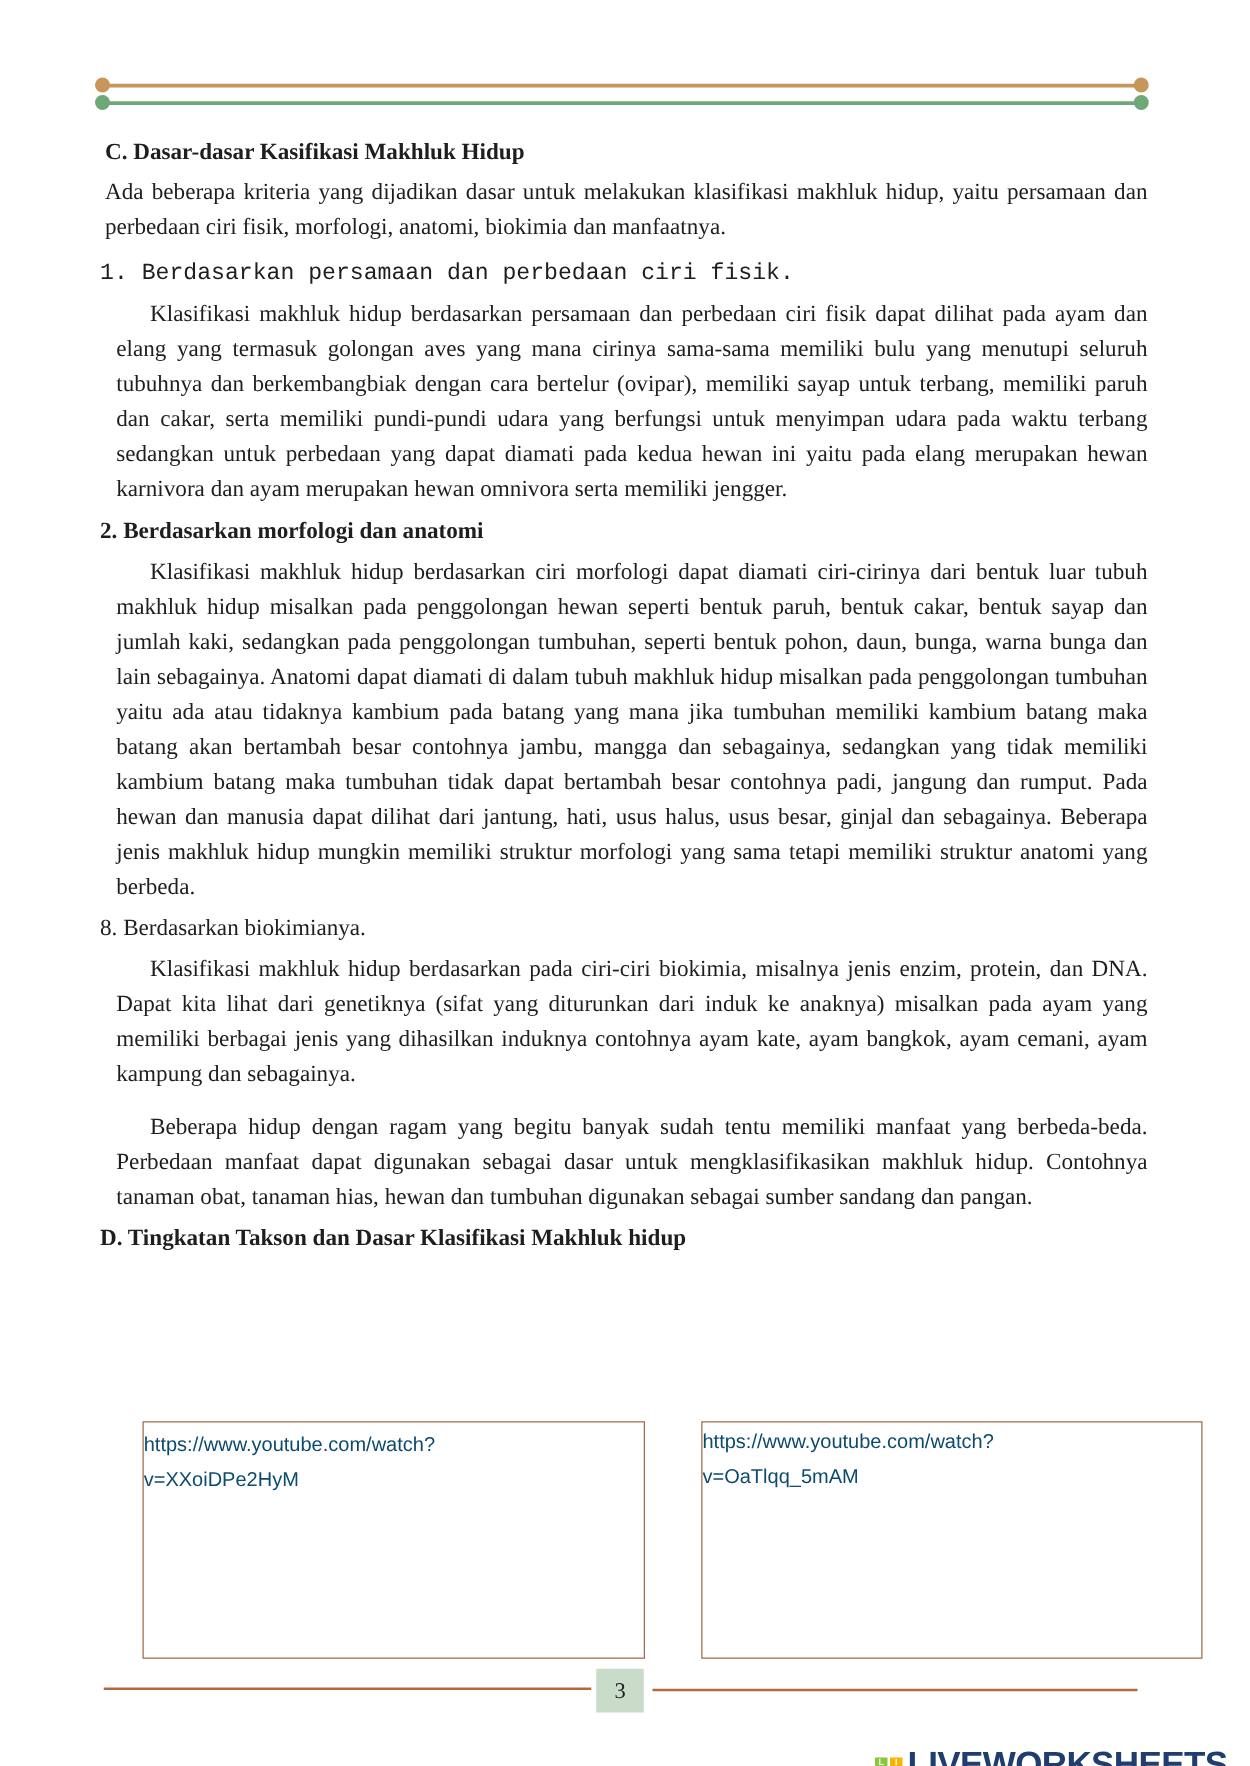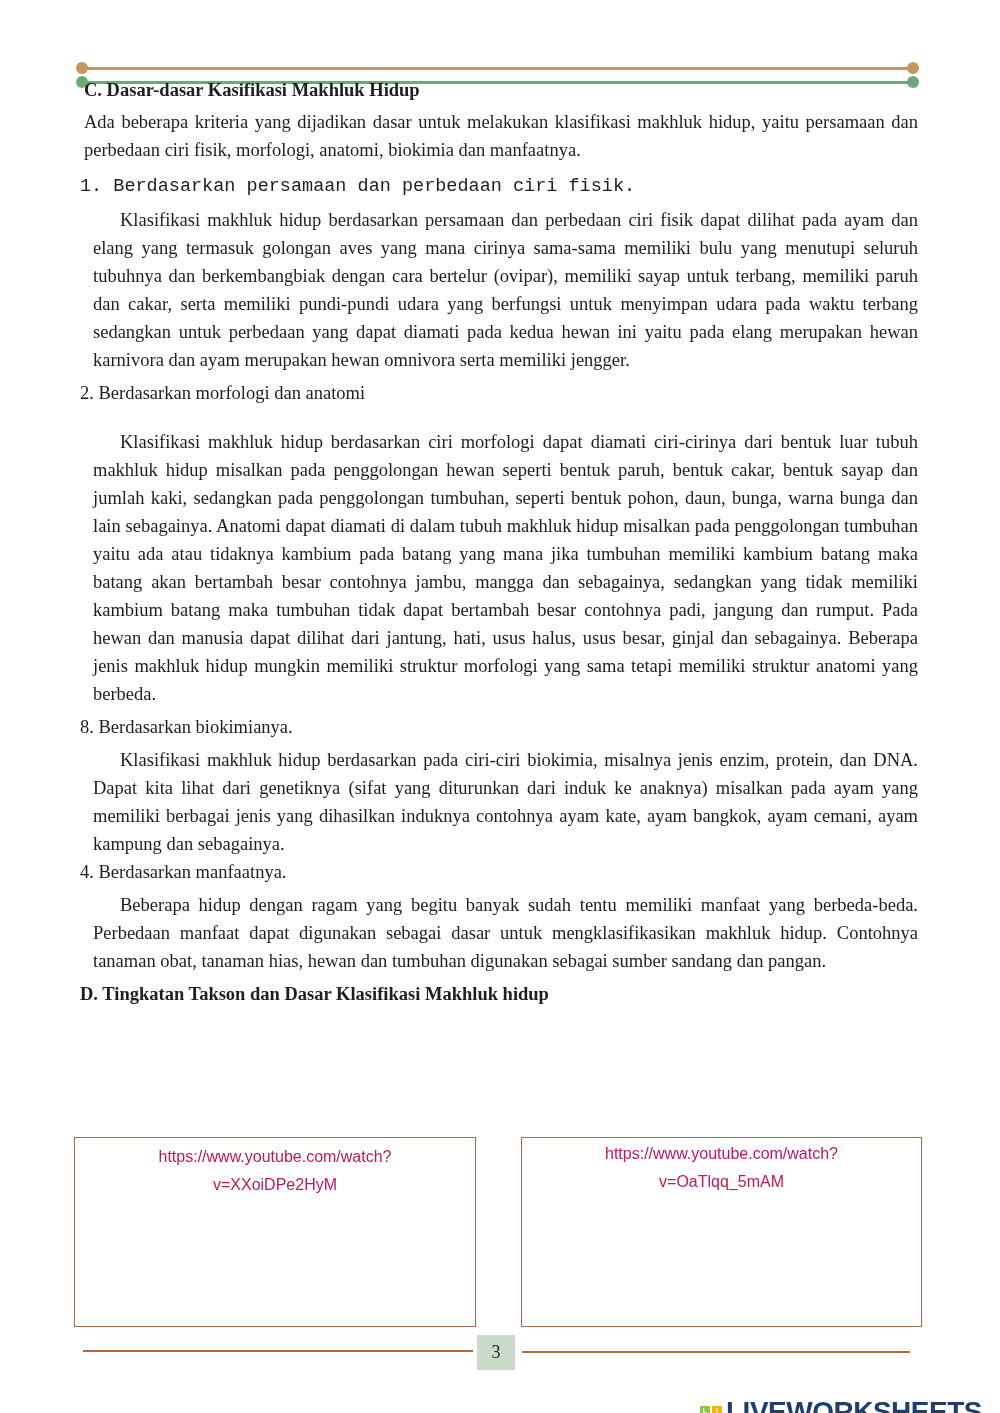--- a/index.html
+++ b/index.html
@@ -1,24 +1,24 @@
 <!DOCTYPE html>
 <html><head>
 <meta charset="utf-8">
 <style>
   html,body{margin:0;padding:0;background:#fff;}
   body{width:1000px;height:1413px;position:relative;overflow:hidden;font-family:"Liberation Serif","DejaVu Serif",serif;color:#1e1e1e;}
   .rule{position:absolute;height:3px;}
   .dot{position:absolute;width:12px;height:12px;border-radius:50%;}
-  .content{position:absolute;left:80px;top:76px;width:838px;font-size:18.5px;line-height:28px;}
+  .content{position:absolute;left:80px;top:108px;width:838px;font-size:18.5px;line-height:28px;}
   .h{font-weight:bold;font-size:18.5px;margin:0;}
   p{margin:0;text-align:justify;}
   .item{margin:0;}
   .para{padding-left:13px;text-indent:27px;text-align:justify;text-align-last:left;}
-  .box{position:absolute;border:1.5px solid #a06a4a;background:#fff;font-family:"Liberation Sans","DejaVu Sans",sans-serif;font-size:16px;text-align:center;line-height:28px;color:#be185d;}
+  .box{position:absolute;border:1.5px solid #a06a4a;background:#fff;font-family:"Liberation Sans","DejaVu Sans",sans-serif;font-size:16px;text-align:left;line-height:28px;color:#0c4a6e;margin-left:40px;}
   .pagenum{position:absolute;left:477px;top:1335px;width:38px;height:35px;background:#c9dcc9;text-align:center;line-height:35px;font-size:18px;}
   .logo{position:absolute;left:700px;top:1396px;height:32px;display:flex;align-items:flex-end;}
   .sq{display:grid;grid-template-columns:10px 10px;grid-template-rows:10px 10px;gap:2px;margin-right:4px;}
   .sq span{font:bold 7px "Liberation Sans",sans-serif;color:#fff;text-align:center;line-height:10px;}
   .logotext{font:bold 28px "Liberation Sans","DejaVu Sans",sans-serif;color:#1f3e6e;letter-spacing:-0.5px;}
 </style>
 </head>
 <body>
 
 <div class="rule" style="left:84px;top:67px;width:830px;background:#c7965a;"></div>
@@ -28,27 +28,26 @@
 <div class="dot" style="left:76px;top:76px;background:#6fa878;"></div>
 <div class="dot" style="left:907px;top:76px;background:#6fa878;"></div>
 
 <div class="content">
   <div class="h" style="margin-left:4px;margin-bottom:4px;">C. Dasar-dasar Kasifikasi Makhluk Hidup</div>
   <p style="margin-left:4px;margin-bottom:9px;">Ada beberapa kriteria yang dijadikan dasar untuk melakukan klasifikasi makhluk hidup, yaitu persamaan dan perbedaan ciri fisik, morfologi, anatomi, biokimia dan manfaatnya.</p>
 
   <div class="item" style="margin-bottom:5px;font-family:Liberation Mono, monospace;">1.  Berdasarkan persamaan dan perbedaan ciri fisik.</div>
   <p class="para" style="margin-bottom:5px;">Klasifikasi makhluk hidup berdasarkan persamaan dan perbedaan ciri fisik dapat dilihat pada ayam dan elang yang termasuk golongan aves yang mana cirinya sama-sama memiliki bulu yang menutupi seluruh tubuhnya dan berkembangbiak dengan cara bertelur (ovipar), memiliki sayap untuk terbang, memiliki paruh dan cakar, serta memiliki  pundi-pundi udara yang berfungsi untuk menyimpan udara pada waktu terbang sedangkan untuk perbedaan yang dapat diamati pada kedua hewan ini yaitu pada elang merupakan hewan karnivora dan ayam merupakan hewan omnivora serta memiliki jengger.</p>
 
-  <div class="item" style="margin-bottom:21px;">2.  Berdasarkan morfologi dan anatomi</div>
+  <div class="item" style="margin-bottom:5px;font-weight:bold;">2.  Berdasarkan morfologi dan anatomi</div>
   <p class="para" style="margin-bottom:5px;">Klasifikasi makhluk hidup berdasarkan ciri morfologi dapat diamati ciri-cirinya dari bentuk luar tubuh makhluk hidup misalkan pada penggolongan hewan seperti bentuk paruh, bentuk cakar, bentuk sayap dan jumlah kaki, sedangkan pada penggolongan tumbuhan, seperti bentuk pohon, daun, bunga, warna bunga dan lain sebagainya. Anatomi dapat diamati di dalam tubuh makhluk hidup misalkan pada penggolongan tumbuhan yaitu ada atau tidaknya kambium pada batang yang mana jika tumbuhan memiliki kambium batang maka batang akan bertambah besar contohnya jambu, mangga dan sebagainya, sedangkan yang tidak memiliki kambium batang maka tumbuhan tidak dapat bertambah besar contohnya padi, jangung dan rumput. Pada hewan dan manusia dapat dilihat dari jantung, hati, usus halus, usus besar, ginjal dan sebagainya. Beberapa jenis makhluk hidup mungkin memiliki struktur morfologi yang sama tetapi memiliki struktur anatomi yang berbeda.</p>
 
   <div class="item" style="margin-bottom:5px;">8.  Berdasarkan biokimianya.</div>
-  <p class="para" style="margin-bottom:0;">Klasifikasi makhluk hidup berdasarkan pada ciri-ciri biokimia, misalnya jenis enzim, protein, dan DNA. Dapat kita lihat dari genetiknya (sifat yang diturunkan dari induk ke anaknya) misalkan pada ayam yang memiliki berbagai jenis yang dihasilkan induknya contohnya ayam kate, ayam bangkok, ayam cemani, ayam kampung dan sebagainya.</p>
+  <p class="para" style="margin-bottom:14px;">Klasifikasi makhluk hidup berdasarkan pada ciri-ciri biokimia, misalnya jenis enzim, protein, dan DNA. Dapat kita lihat dari genetiknya (sifat yang diturunkan dari induk ke anaknya) misalkan pada ayam yang memiliki berbagai jenis yang dihasilkan induknya contohnya ayam kate, ayam bangkok, ayam cemani, ayam kampung dan sebagainya.</p>
 
-  <div class="item" style="margin-bottom:5px;">4. Berdasarkan manfaatnya.</div>
   <p class="para" style="margin-bottom:5px;">Beberapa hidup dengan ragam yang begitu banyak sudah tentu memiliki manfaat yang berbeda-beda. Perbedaan manfaat dapat digunakan sebagai dasar untuk mengklasifikasikan makhluk hidup. Contohnya tanaman obat, tanaman hias, hewan dan tumbuhan digunakan sebagai sumber sandang  dan pangan.</p>
 
   <div class="h" style="margin-bottom:22px;">D. Tingkatan Takson dan Dasar Klasifikasi Makhluk hidup</div>
 </div>
 
 <div class="box" style="left:74px;top:1137px;width:400px;height:188px;">
   <div style="margin-top:5px;">https://www.youtube.com/watch?</div>
   <div>v=XXoiDPe2HyM</div>
 </div>
 <div class="box" style="left:521px;top:1137px;width:399px;height:188px;">

